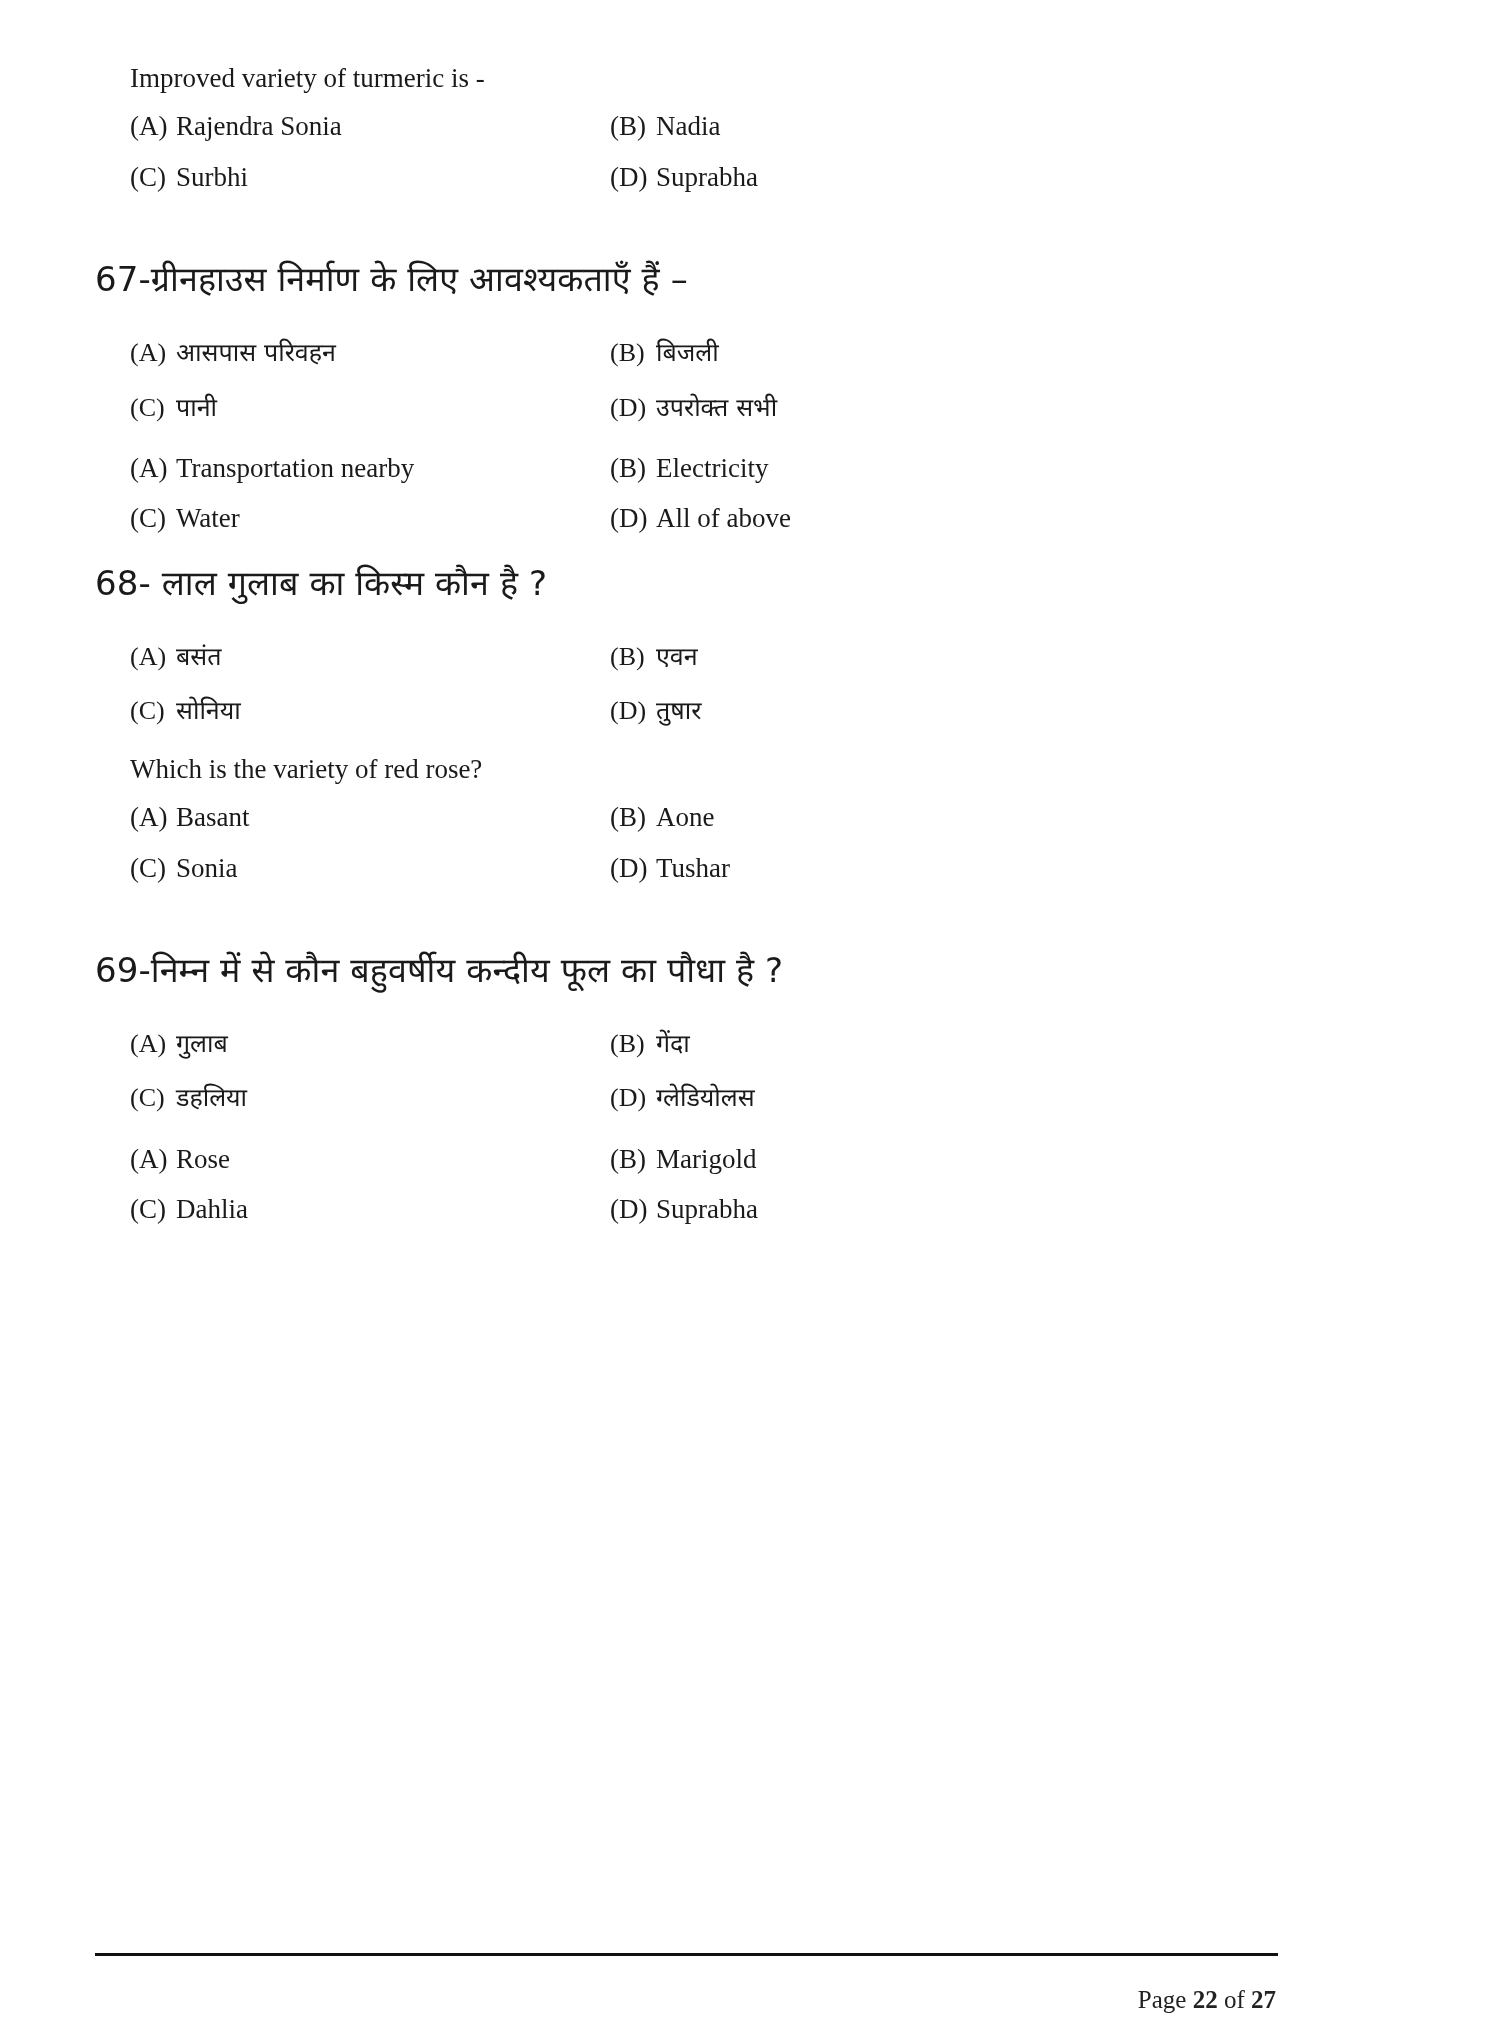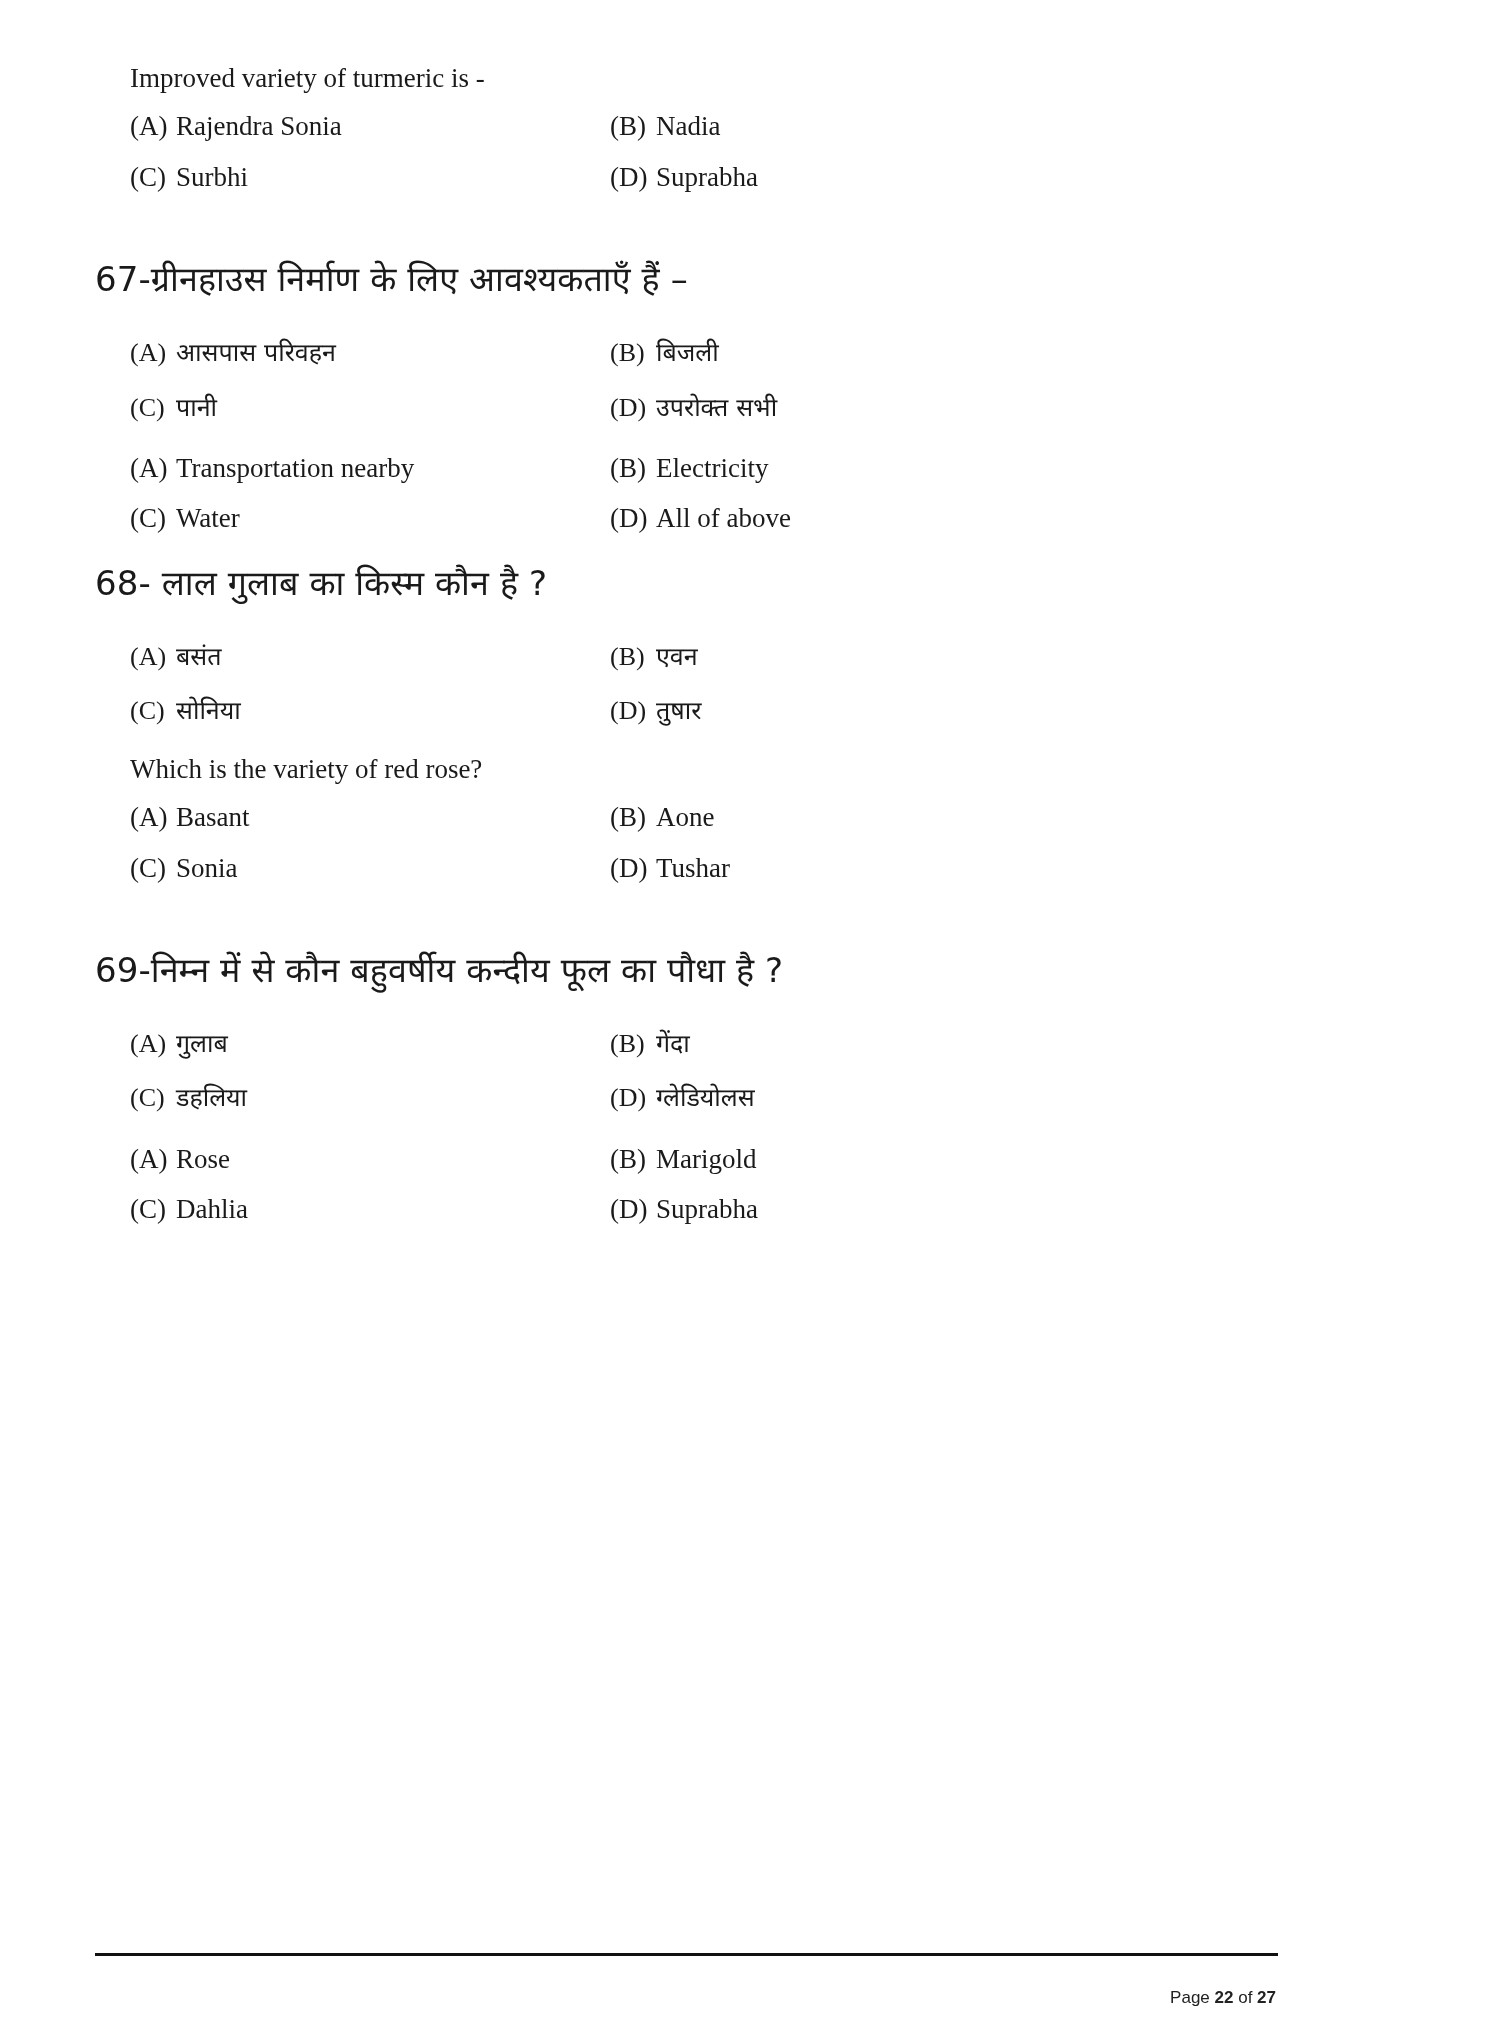--- a/index.html
+++ b/index.html
@@ -71,23 +71,23 @@
   .footer-rule {
     position: absolute;
     left: 95px;
     right: 90px;
     bottom: 78px;
     border-top: 3px solid #111;
   }
   .footer-text {
     position: absolute;
     right: 92px;
-    bottom: 26px;
-    font-size: 17px;
-    font-family: Liberation Sans, sans-serif;
+    bottom: 20px;
+    font-size: 25px;
+    font-family: Liberation Serif, serif;
     color: #222;
   }
   .footer-text b { font-weight: bold; }
 </style>
 </head>
 <body>
 
 <div class="page">
 
   <div class="q-block">

